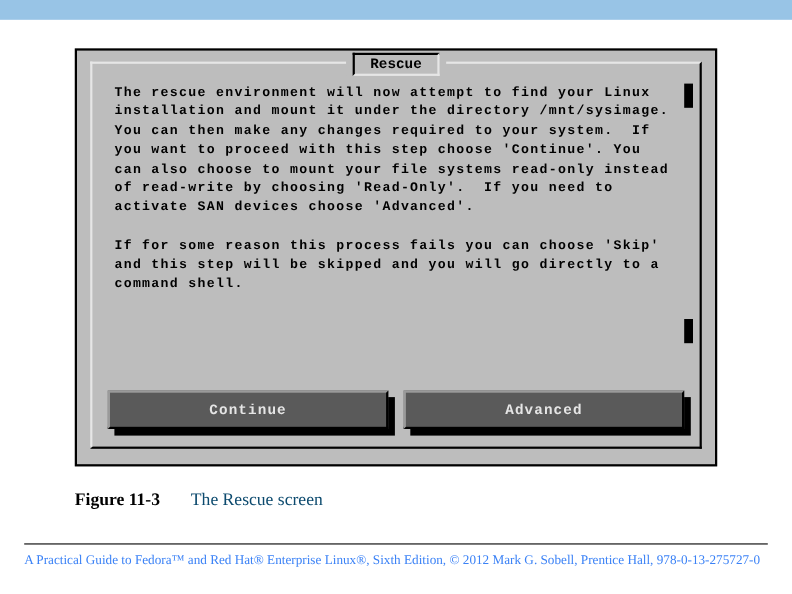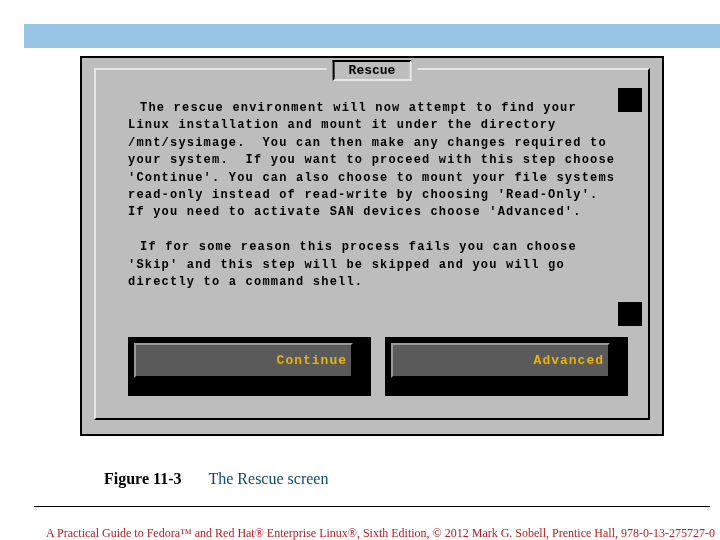--- a/index.html
+++ b/index.html
@@ -1,15 +1,15 @@
 <!DOCTYPE html>
 <html><head>
 <meta charset="utf-8">
 <style>
-  * { box-sizing: border-box; margin: 0; padding: 12px; }
+  * { box-sizing: border-box; margin: 0; padding: 0; }
   body {
     width: 720px;
     height: 540px;
     background: #fff;
     position: relative;
     font-family: sans-serif;
   }
   .topbar {
     width: 100%;
     height: 18px;
@@ -93,56 +93,56 @@
     top: 6px; left: 6px; right: -6px; bottom: -6px;
     background: #000;
   }
   .btn {
     position: relative;
     background: #5a5a5a;
     border-top: 2px solid #9a9a9a;
     border-left: 2px solid #9a9a9a;
     border-right: 2px solid #000;
     border-bottom: 2px solid #000;
-    text-align: right;
+    text-align: center;
     padding: 8px 4px;
     font-family: "Courier New", monospace;
     font-size: 13px;
     font-weight: bold;
     letter-spacing: 1px;
-    color: #eab308;
+    color: #e5e5e5;
   }
   .caption {
     position: absolute;
     left: 68px;
     top: 446px;
     font-family: Georgia, "Times New Roman", serif;
     font-size: 16px;
     color: #222;
   }
   .caption .fig {
     font-weight: bold;
     color: #000;
-    margin-right: 3px;
+    margin-right: 28px;
   }
   .caption .txt { color: #0c4a6e; }
   .divider {
     position: absolute;
     left: 22px;
     right: 22px;
     top: 494px;
     border-top: 1px solid #000;
   }
   .credit {
     position: absolute;
     left: 22px;
     top: 502px;
     font-family: "Times New Roman", serif;
     font-size: 12px;
-    color: #b91c1c;
+    color: #3b82f6;
   }
 </style>
 </head>
 <body>
 
 <div class="topbar"></div>
 
 <div class="screenshot">
   <div class="dialog">
     <div class="titlebar">

